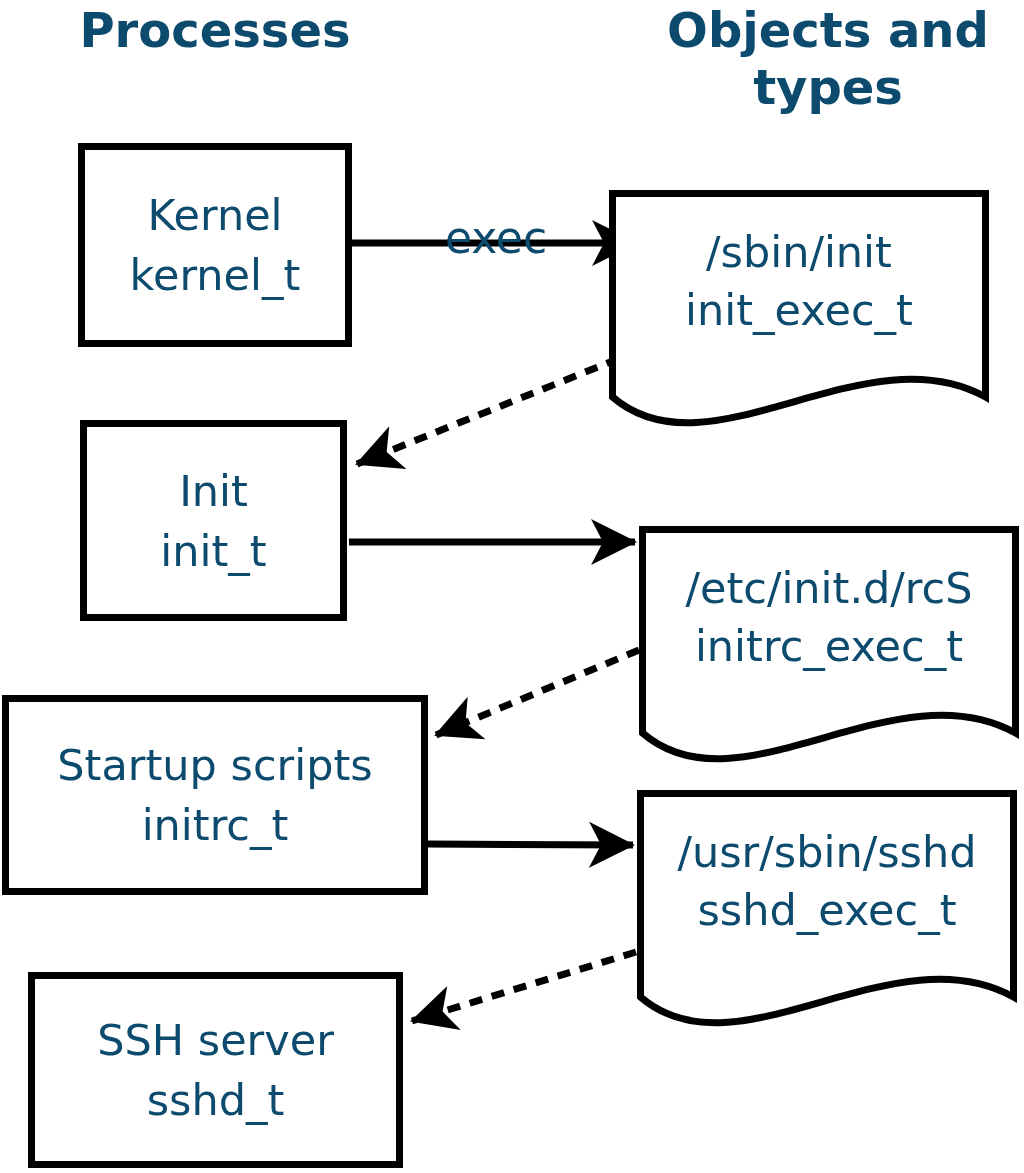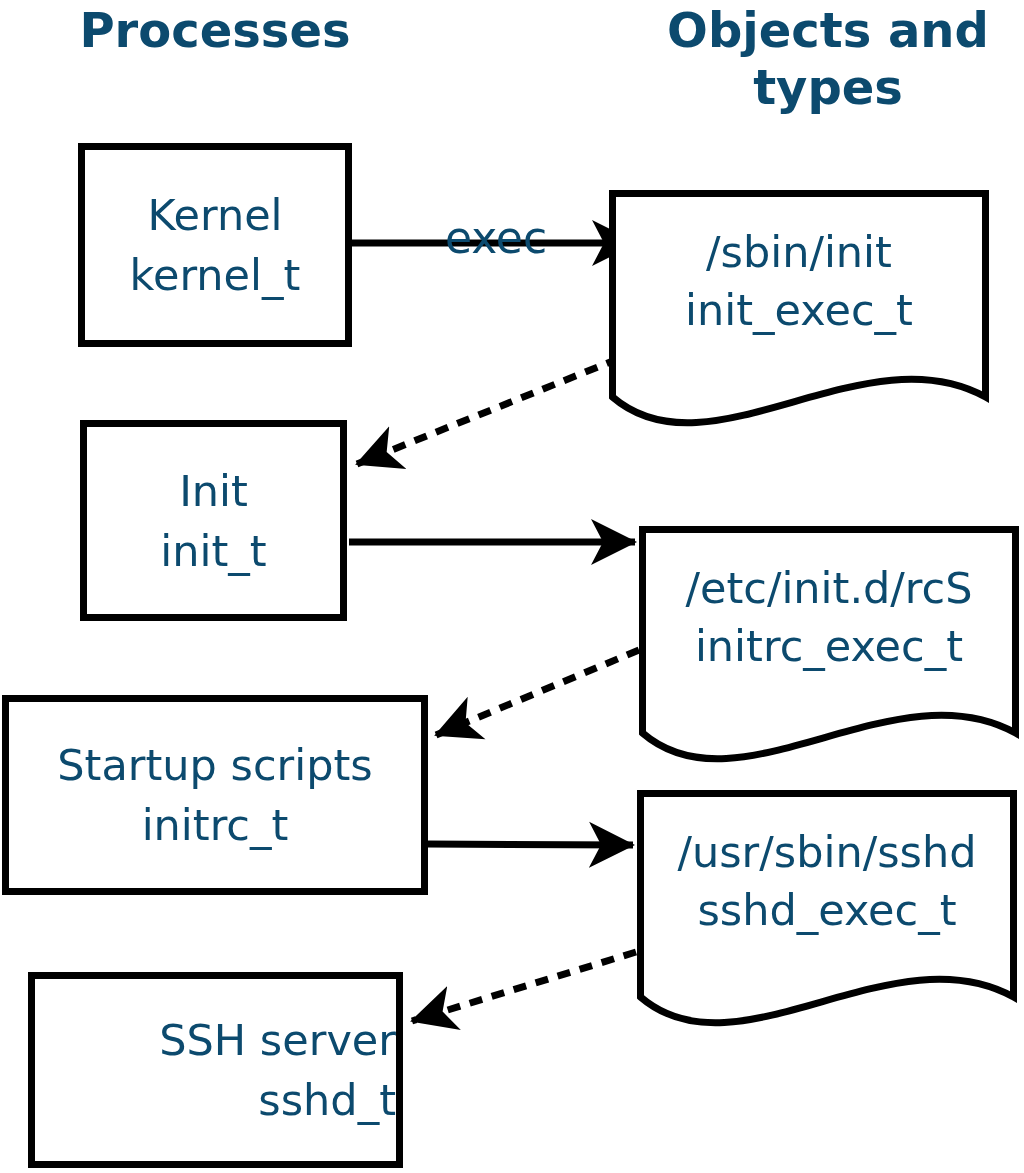--- a/index.html
+++ b/index.html
@@ -102,21 +102,21 @@
   <div class="proc-box" style="left:80px; top:420px; width:267px; height:201px;">
     <div>Init</div>
     <div>init_t</div>
   </div>
 
   <div class="proc-box" style="left:2px; top:695px; width:426px; height:200px;">
     <div>Startup scripts</div>
     <div>initrc_t</div>
   </div>
 
-  <div class="proc-box" style="left:28px; top:972px; width:375px; height:196px;text-align:right;">
+  <div class="proc-box" style="left:28px; top:972px; width:375px; height:196px;">
     <div>SSH server</div>
     <div>sshd_t</div>
   </div>
 
   <div class="doc" style="left:609px; top:190px;">
     <svg width="380" height="240" viewBox="0 0 380 240">
       <path d="M3.5 3.5 L376.5 3.5 L376.5 207 C255 140 100 290 3.5 207 Z" fill="#fff" stroke="#000" stroke-width="7"></path>
     </svg>
     <div class="doc-text">
       <div>/sbin/init</div>

